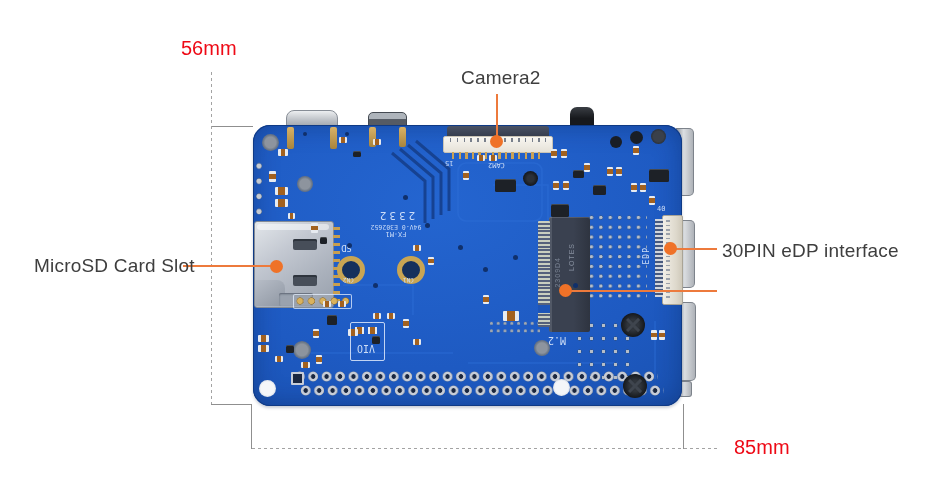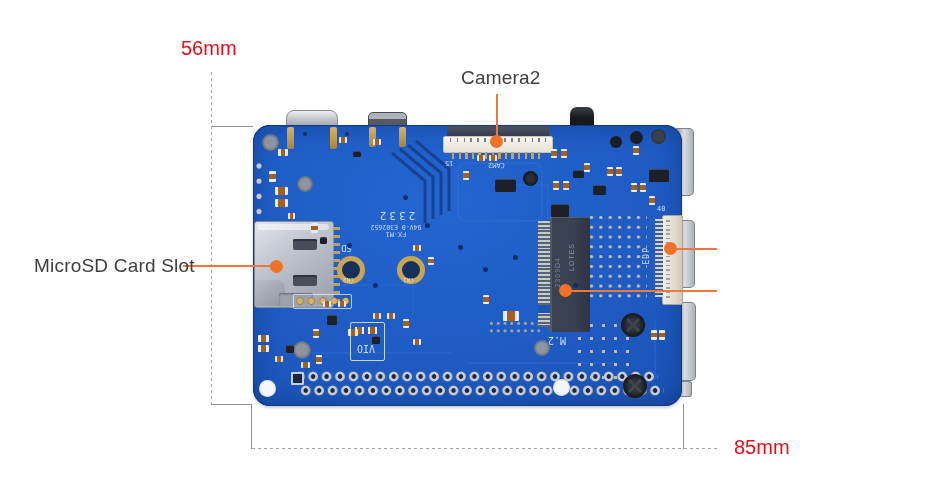--- a/index.html
+++ b/index.html
@@ -325,16 +325,17 @@
   <div class="lead" style="left:496px;top:94px;width:2px;height:44px;"></div>
   <div class="dot" style="left:490px;top:135px;"></div>
   <div class="label" style="left:461px;top:67px;">Camera2</div>
 
   <div class="lead" style="left:183px;top:265px;width:92px;height:2px;"></div>
   <div class="dot" style="left:270px;top:260px;"></div>
   <div class="label" style="left:34px;top:255px;">MicroSD Card Slot</div>
 
   <div class="lead" style="left:676px;top:248px;width:41px;height:2px;"></div>
   <div class="dot" style="left:664px;top:242px;"></div>
+  <div class="label" style="left:722px;top:240px;">30PIN eDP interface</div>
 
   <div class="lead" style="left:570px;top:290px;width:147px;height:2px;"></div>
   <div class="dot" style="left:559px;top:284px;"></div>
 </div>
 
 </body></html>

